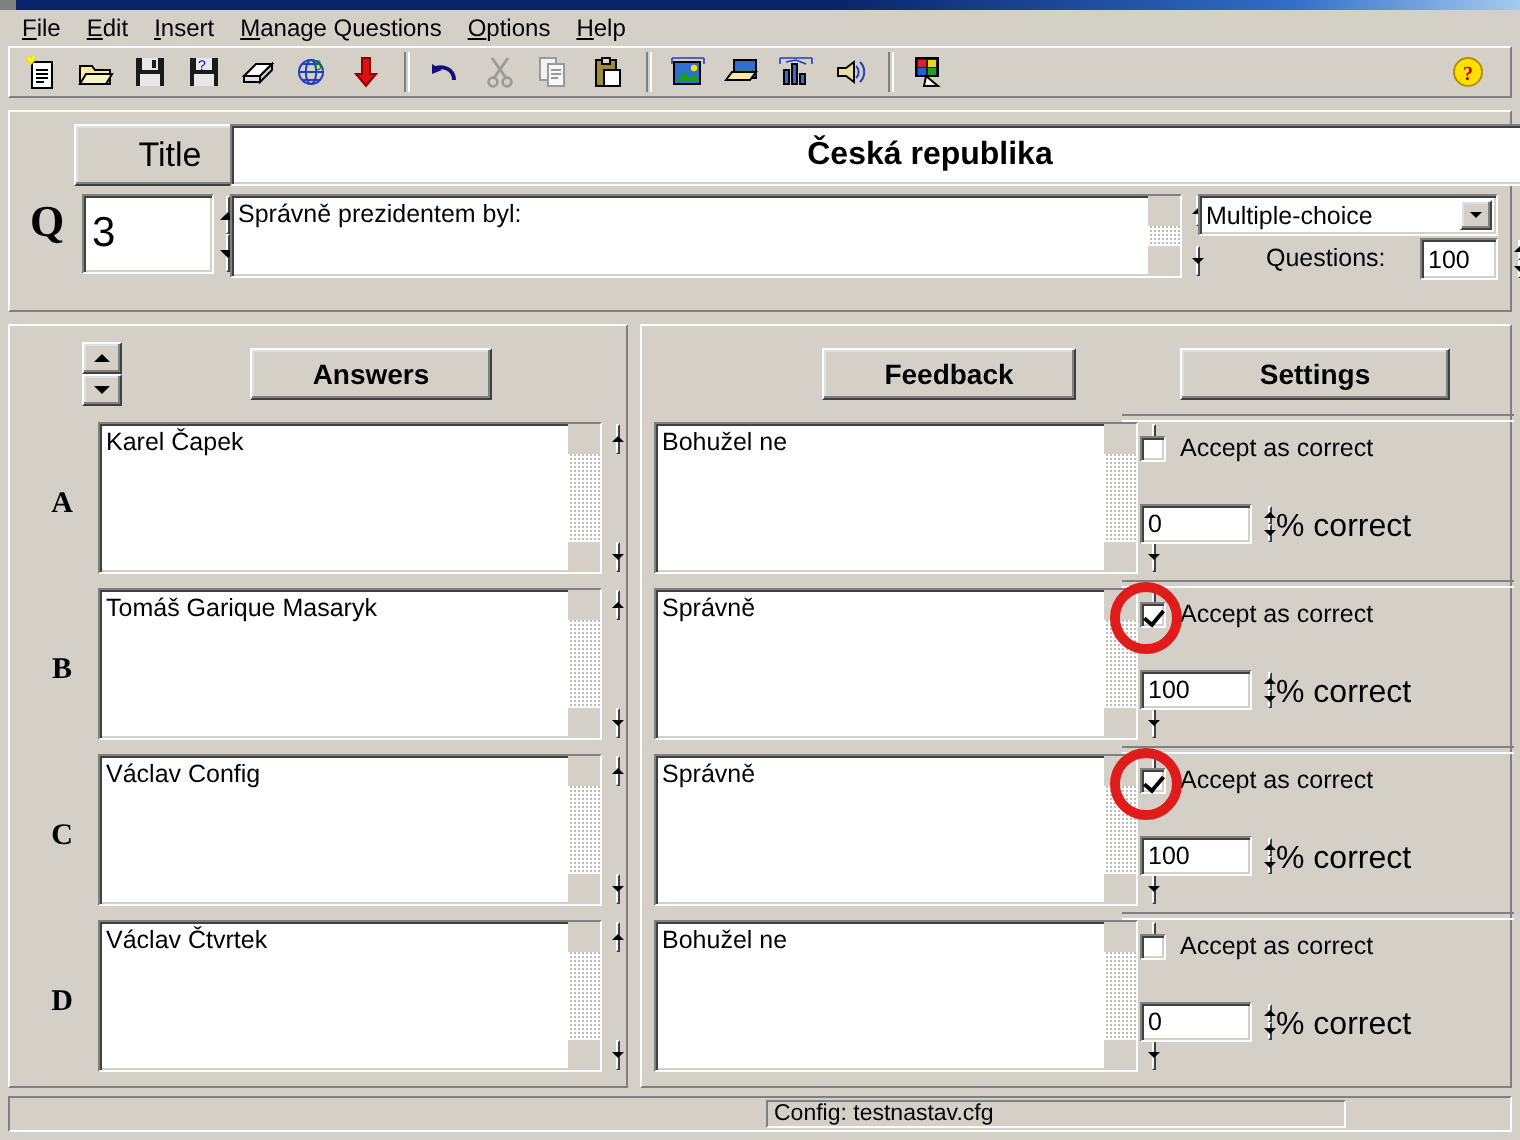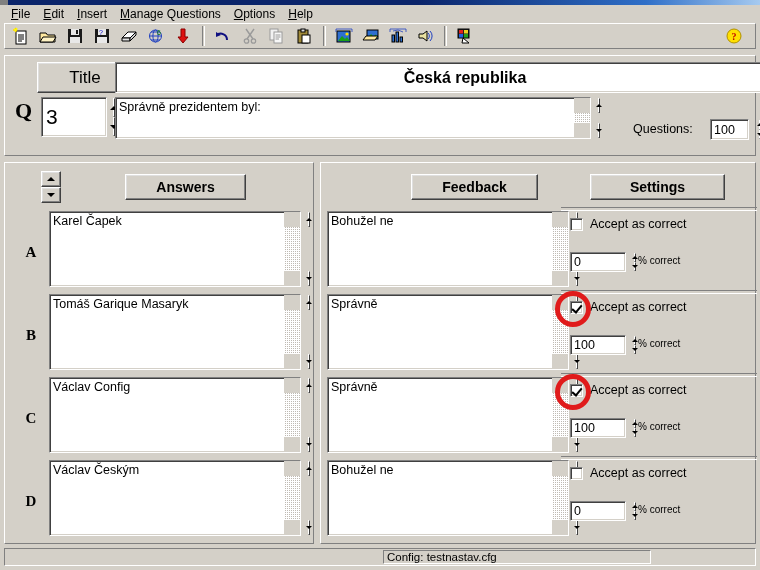--- a/index.html
+++ b/index.html
@@ -321,21 +321,21 @@
   }
   .pct-field {
     flex: 1; height: 100%;
     display: flex; align-items: center;
     padding-left: 3px;
     font-size: 12.5px;
     box-sizing: border-box;
   }
   .pct-label {
     position: absolute; left: 77px; top: 48px;
-    font-size: 10px;
+    font-size: 16px;
   }
 
   
   .ring {
     position: absolute;
     border: 5px solid #e01b1b;
     border-radius: 50%;
     box-sizing: border-box;
     pointer-events: none;
     z-index: 40;
@@ -347,21 +347,21 @@
     width: 752px; height: 18px;
     background: #d4d0c8;
     border-top: 1px solid #808080;
     border-left: 1px solid #808080;
     border-right: 1px solid #ffffff;
     border-bottom: 1px solid #ffffff;
     box-sizing: border-box;
   }
   .status-cell {
     position: absolute; left: 378px; top: 1px;
-    width: 268px; height: 14px;
+    width: 290px; height: 14px;
     display: flex; align-items: center;
     padding-left: 3px;
     font-size: 11.5px;
     background: #d4d0c8;
     border-top: 1px solid #808080;
     border-left: 1px solid #808080;
     border-right: 1px solid #ffffff;
     border-bottom: 1px solid #ffffff;
     box-sizing: border-box;
   }
@@ -553,20 +553,26 @@
         <div class="sb-arrow raised">
             <span class="tri-up-sm"></span>
           </div>
         <div class="sb-track"></div>
         <div class="sb-arrow raised">
             <span class="tri-dn-sm"></span>
           </div>
       </div>
     </div>
 
+    <div class="type-select sunken">
+      <span>Multiple-choice</span>
+      <span class="combo-btn raised">
+          <span class="tri-dn-sm"></span>
+        </span>
+    </div>
 
     <div class="weight-label">Questions:</div>
     <div class="weight-wrap sunken">
       <div class="weight-field">100</div>
       <div class="spin-vert" style="width:15px">
         <div class="spin-btn raised">
             <span class="tri-up-sm"></span>
           </div>
         <div class="spin-btn raised">
             <span class="tri-dn-sm"></span>
@@ -623,21 +629,21 @@
           </div>
         <div class="sb-track"></div>
         <div class="sb-arrow raised">
             <span class="tri-dn-sm"></span>
           </div>
       </div>
     </div>
 
     <div class="row-letter" style="left:16px; top:330px;">D</div>
     <div class="ans-box sunken" style="top:297px">
-      <div class="ans-text">Václav Českým</div>
+      <div class="ans-text">Václav Čtvrtek</div>
       <div class="vscroll">
         <div class="sb-arrow raised">
             <span class="tri-up-sm"></span>
           </div>
         <div class="sb-track"></div>
         <div class="sb-arrow raised">
             <span class="tri-dn-sm"></span>
           </div>
       </div>
     </div>

